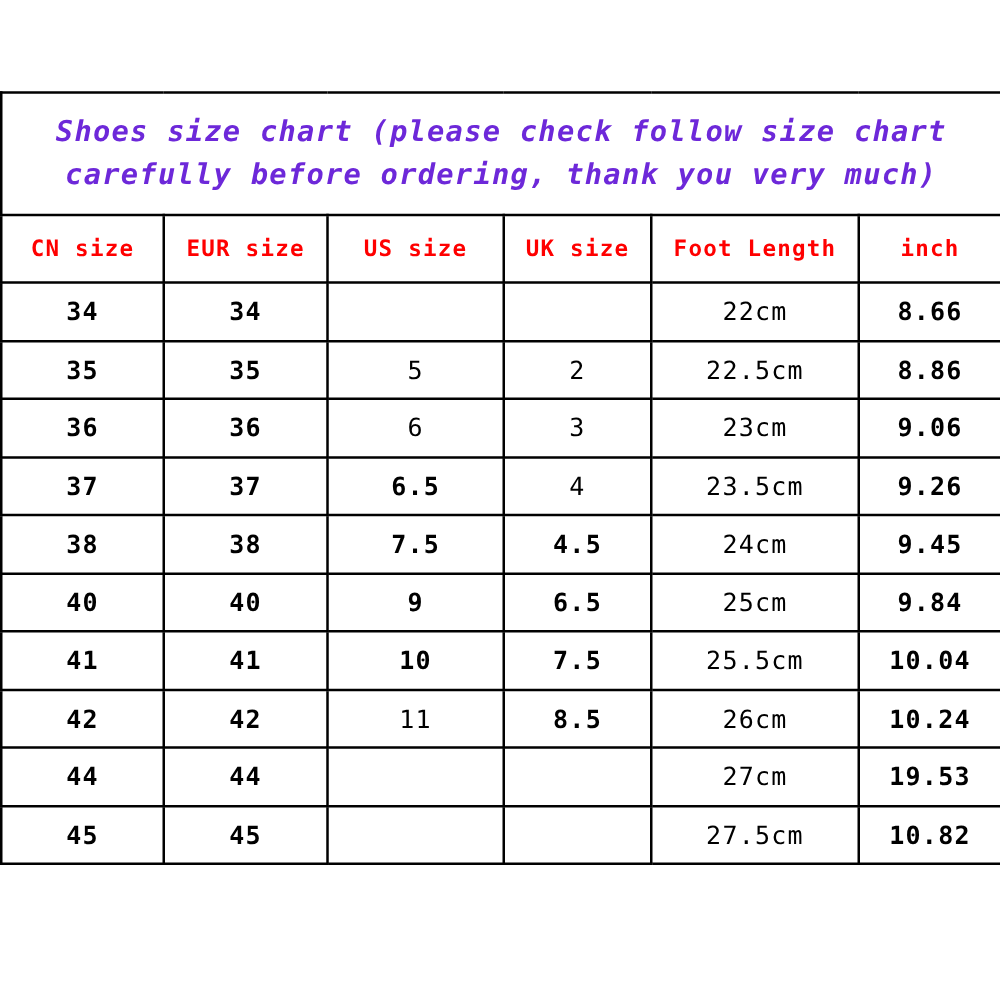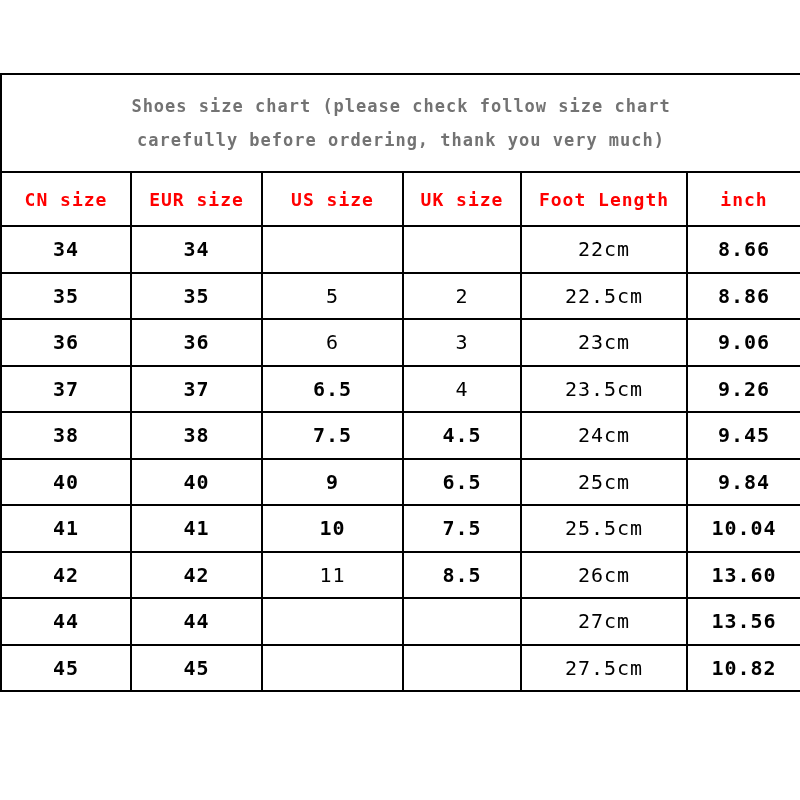--- a/index.html
+++ b/index.html
@@ -33,26 +33,27 @@
     text-align: center;
     vertical-align: middle;
     padding: 0;
   }
   
   table.size-chart {
     border: 2px solid #000000;
   }
   .title-cell {
     height: 96px;
-    font-size: 17px;
+    font-size: 23px;
     font-weight: bold;
-    color: #737373;
+    color: #6d28d9;
     line-height: 34px;
     letter-spacing: 1px;
     padding: 0 34px;
+    font-style: italic;
   }
   .header-cell {
     height: 52px;
     color: #ff0000;
     font-size: 18px;
     font-weight: bold;
     letter-spacing: 1px;
   }
   .data-cell {
     height: 44.5px;
@@ -157,29 +158,29 @@
           <td class="data-cell">7.5</td>
           <td class="data-cell light">25.5cm</td>
           <td class="data-cell">10.04</td>
         </tr>
         <tr>
           <td class="data-cell">42</td>
           <td class="data-cell">42</td>
           <td class="data-cell light">11</td>
           <td class="data-cell">8.5</td>
           <td class="data-cell light">26cm</td>
-          <td class="data-cell">13.60</td>
+          <td class="data-cell">10.24</td>
         </tr>
         <tr>
           <td class="data-cell">44</td>
           <td class="data-cell">44</td>
           <td class="data-cell light"></td>
           <td class="data-cell light"></td>
           <td class="data-cell light">27cm</td>
-          <td class="data-cell">13.56</td>
+          <td class="data-cell">19.53</td>
         </tr>
         <tr>
           <td class="data-cell">45</td>
           <td class="data-cell">45</td>
           <td class="data-cell light"></td>
           <td class="data-cell light"></td>
           <td class="data-cell light">27.5cm</td>
           <td class="data-cell">10.82</td>
         </tr>
       </tbody>

